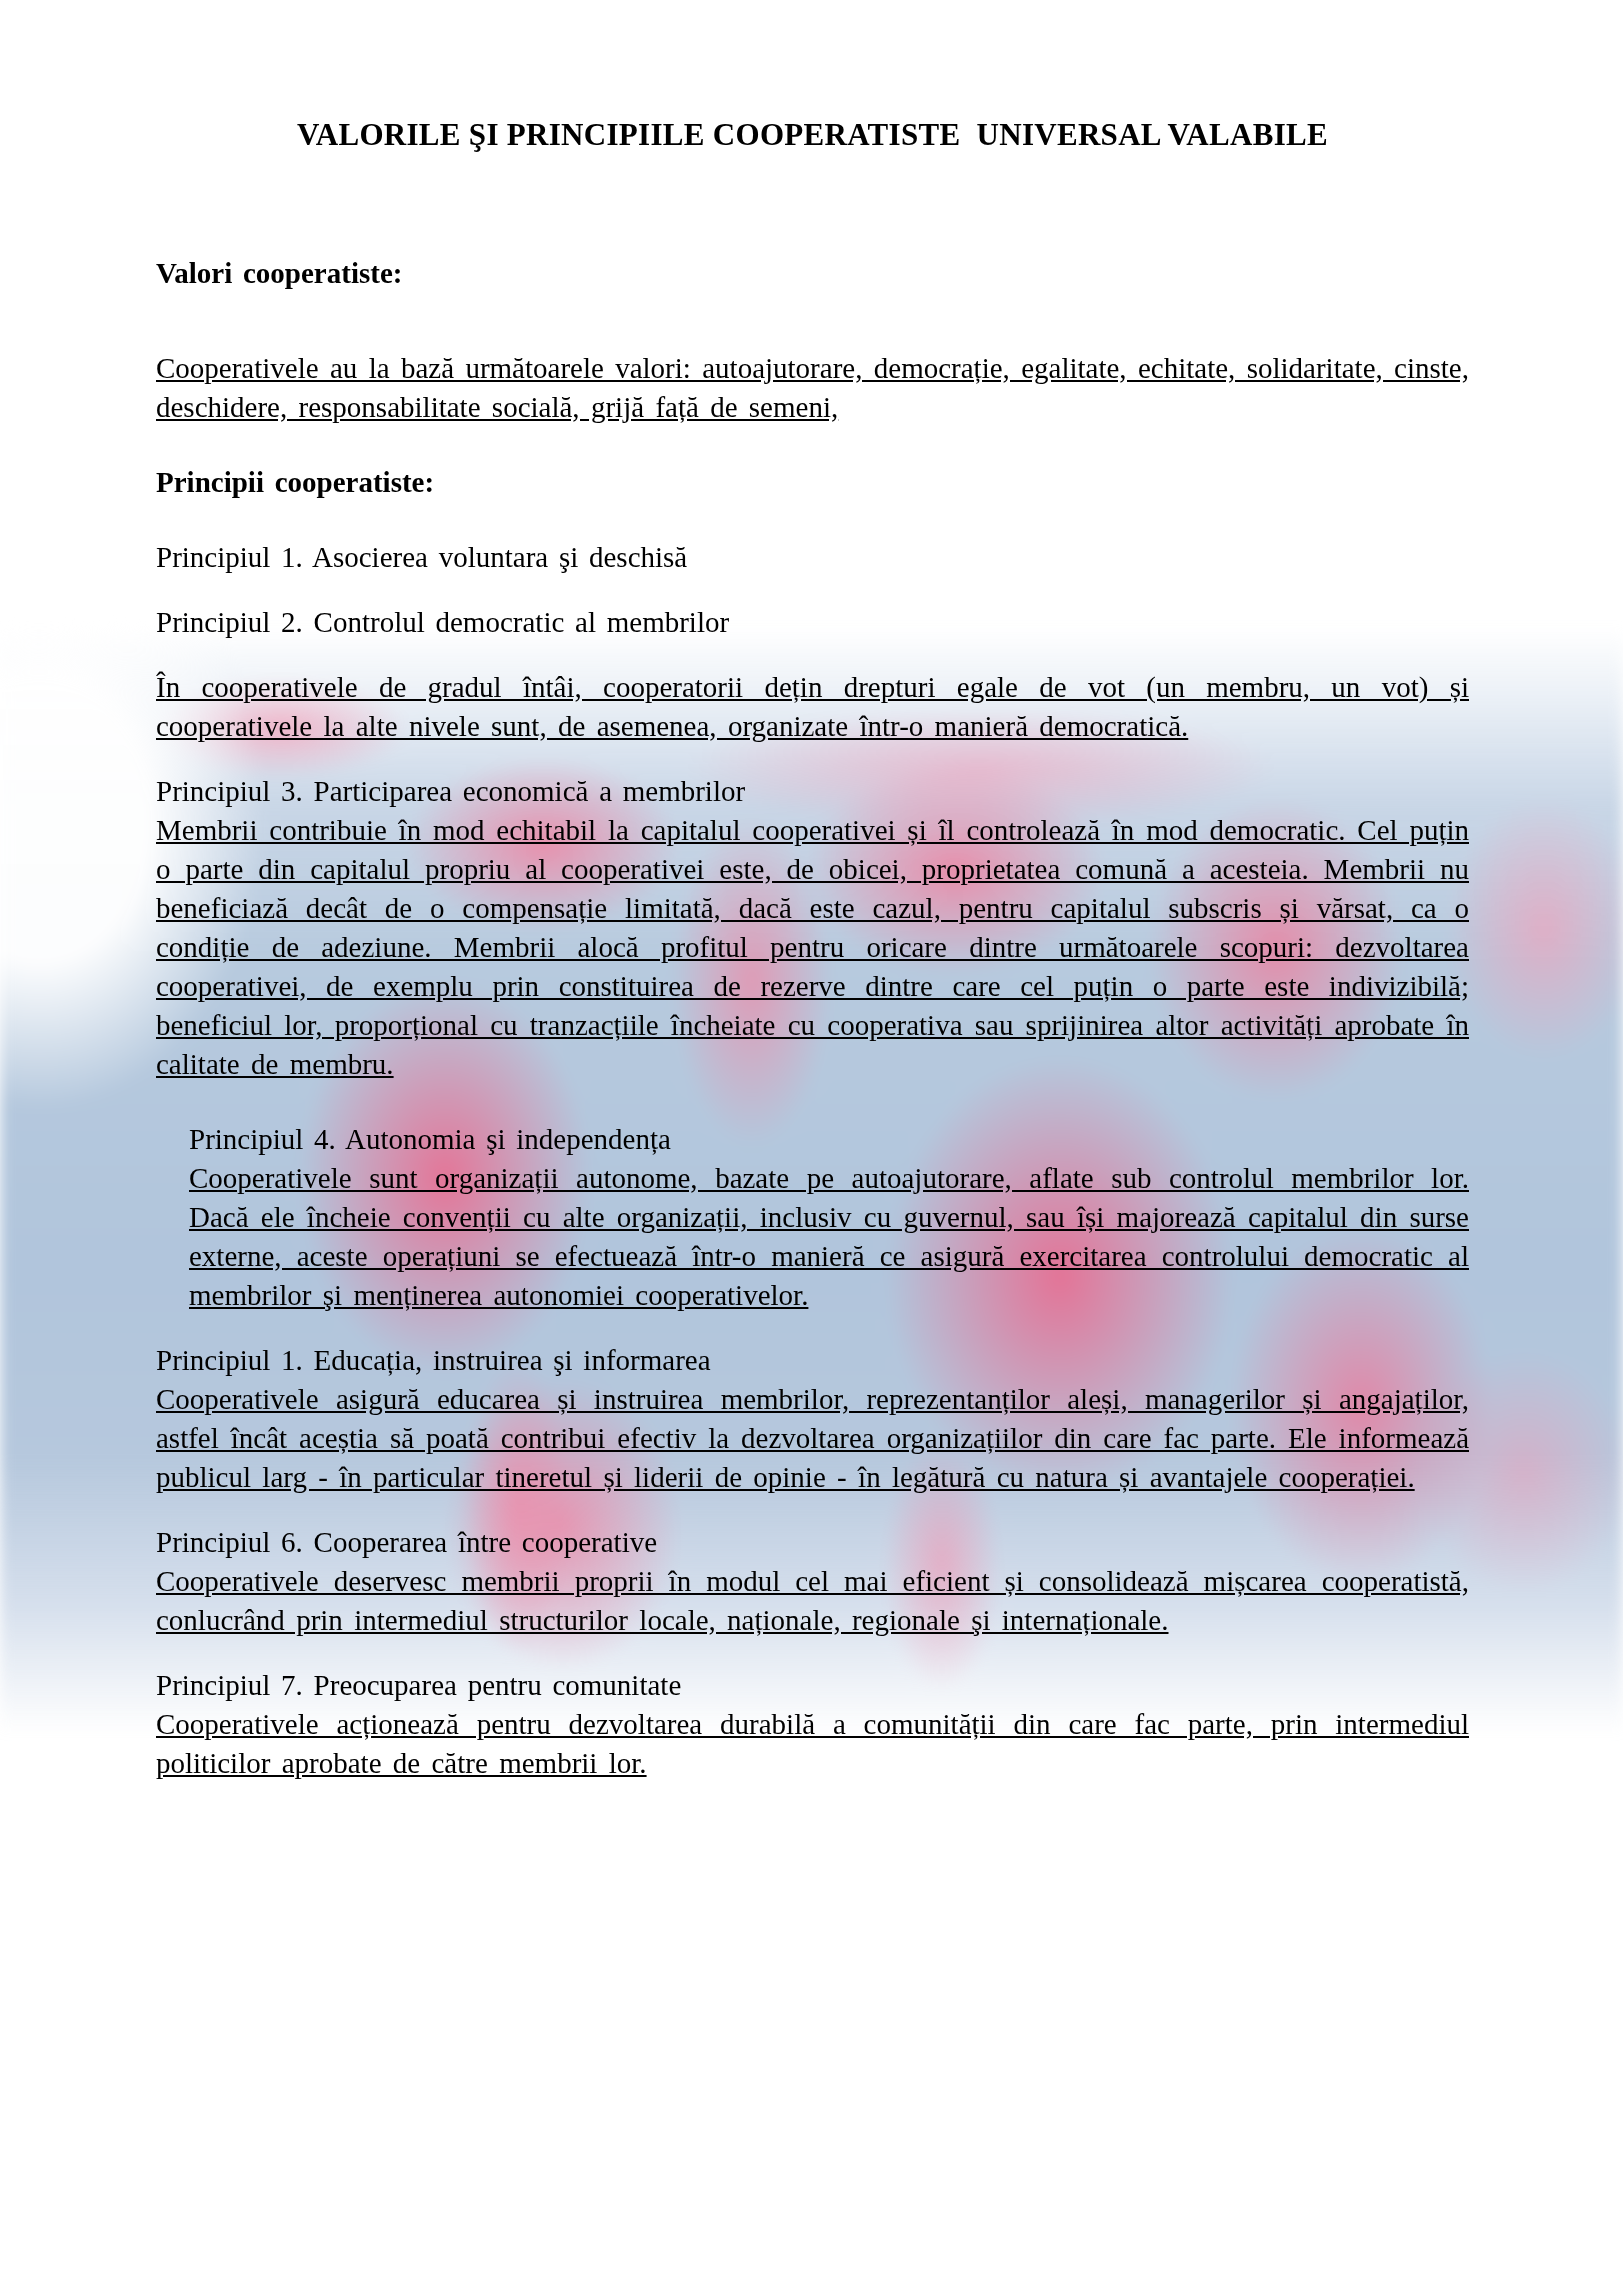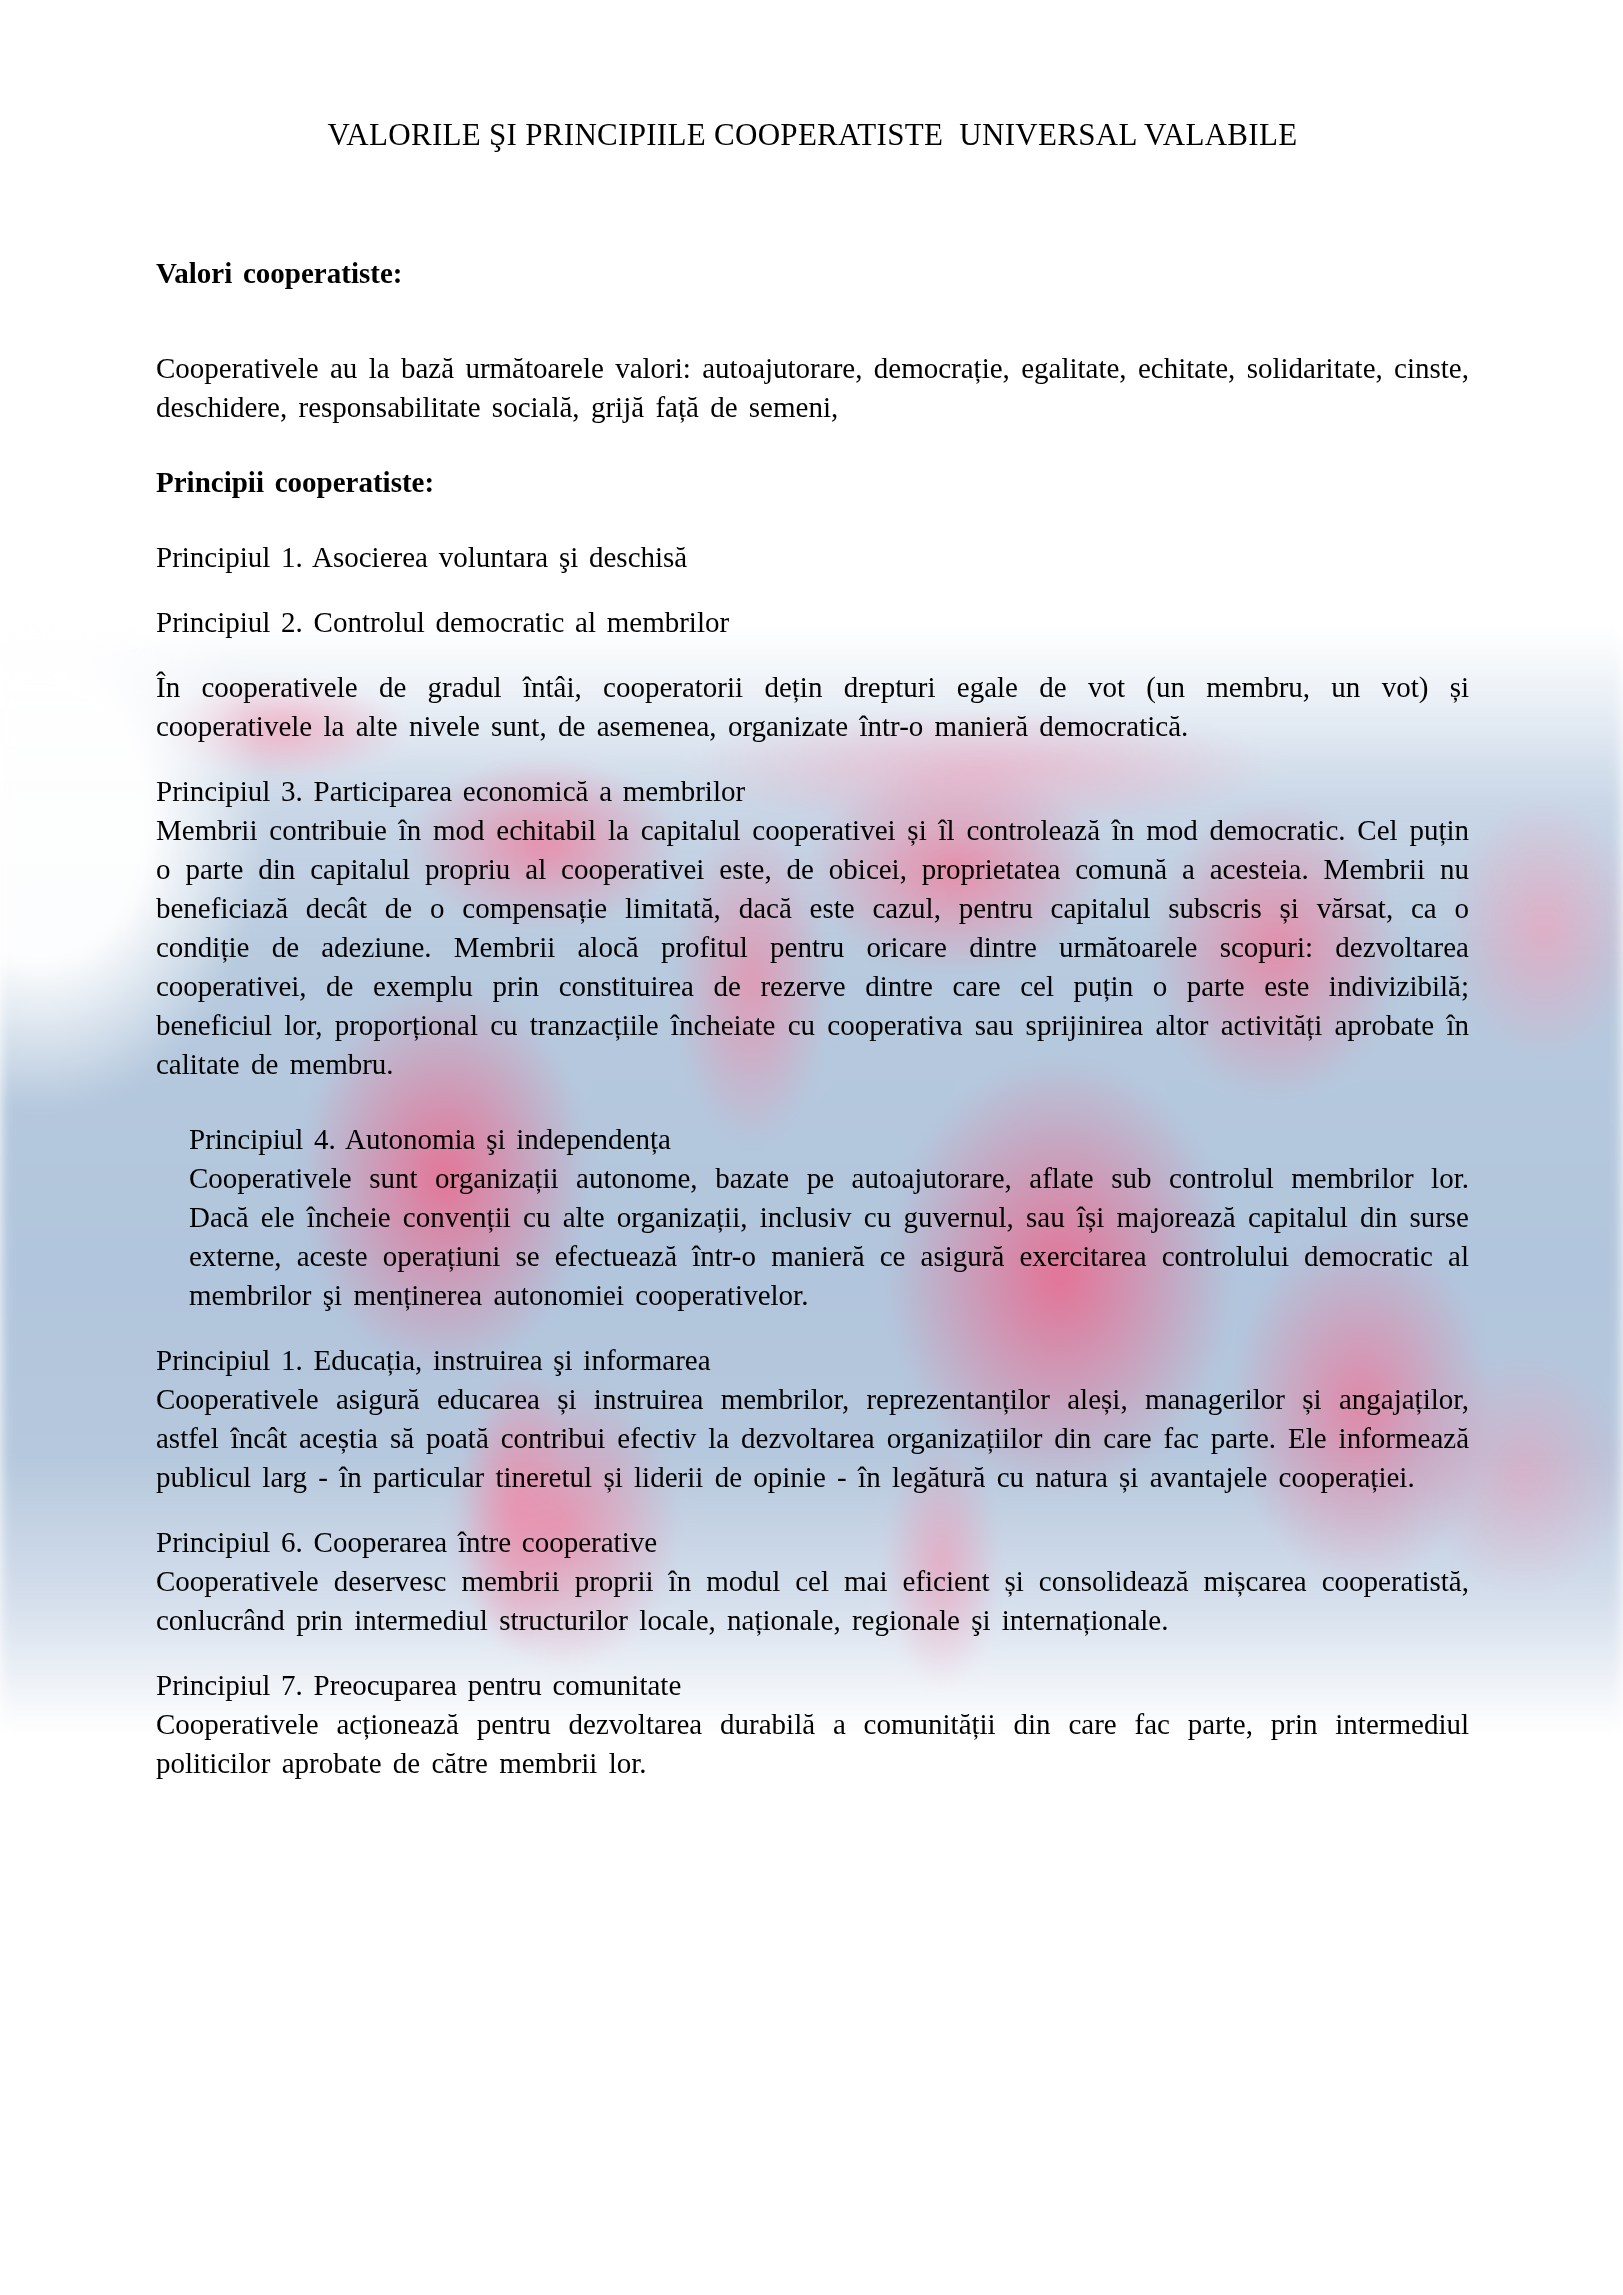--- a/index.html
+++ b/index.html
@@ -51,21 +51,21 @@
   .content {
     position: absolute;
     left: 156px; top: 113px;
     width: 1313px;
     z-index: 2;
   }
   .title {
     margin: 0 0 98px 0;
     font-size: 31px;
     line-height: 43px;
-    font-weight: normal;
+    font-weight: bold;
     text-align: center;
     letter-spacing: 0.3px;
     white-space: pre-wrap;
   }
   h2 {
     margin: 0;
     font-size: 29px;
     line-height: 39px;
     font-weight: bold;
     word-spacing: 0.12em;
@@ -77,20 +77,21 @@
     font-size: 29px;
     line-height: 39px;
   }
   h3 {
     font-weight: normal;
     word-spacing: 0.12em;
   }
   p {
     text-align: justify;
     word-spacing: 0.14em;
+    text-decoration: underline;
   }
   .principle { margin-bottom: 26px; }
   .principle.gap-before { margin-top: 36px; margin-left: 33px; }
   .para-spaced { margin-top: 26px; }
 </style>
 </head>
 <body>
 
 <div class="page">
   <div class="bg-map"></div>

